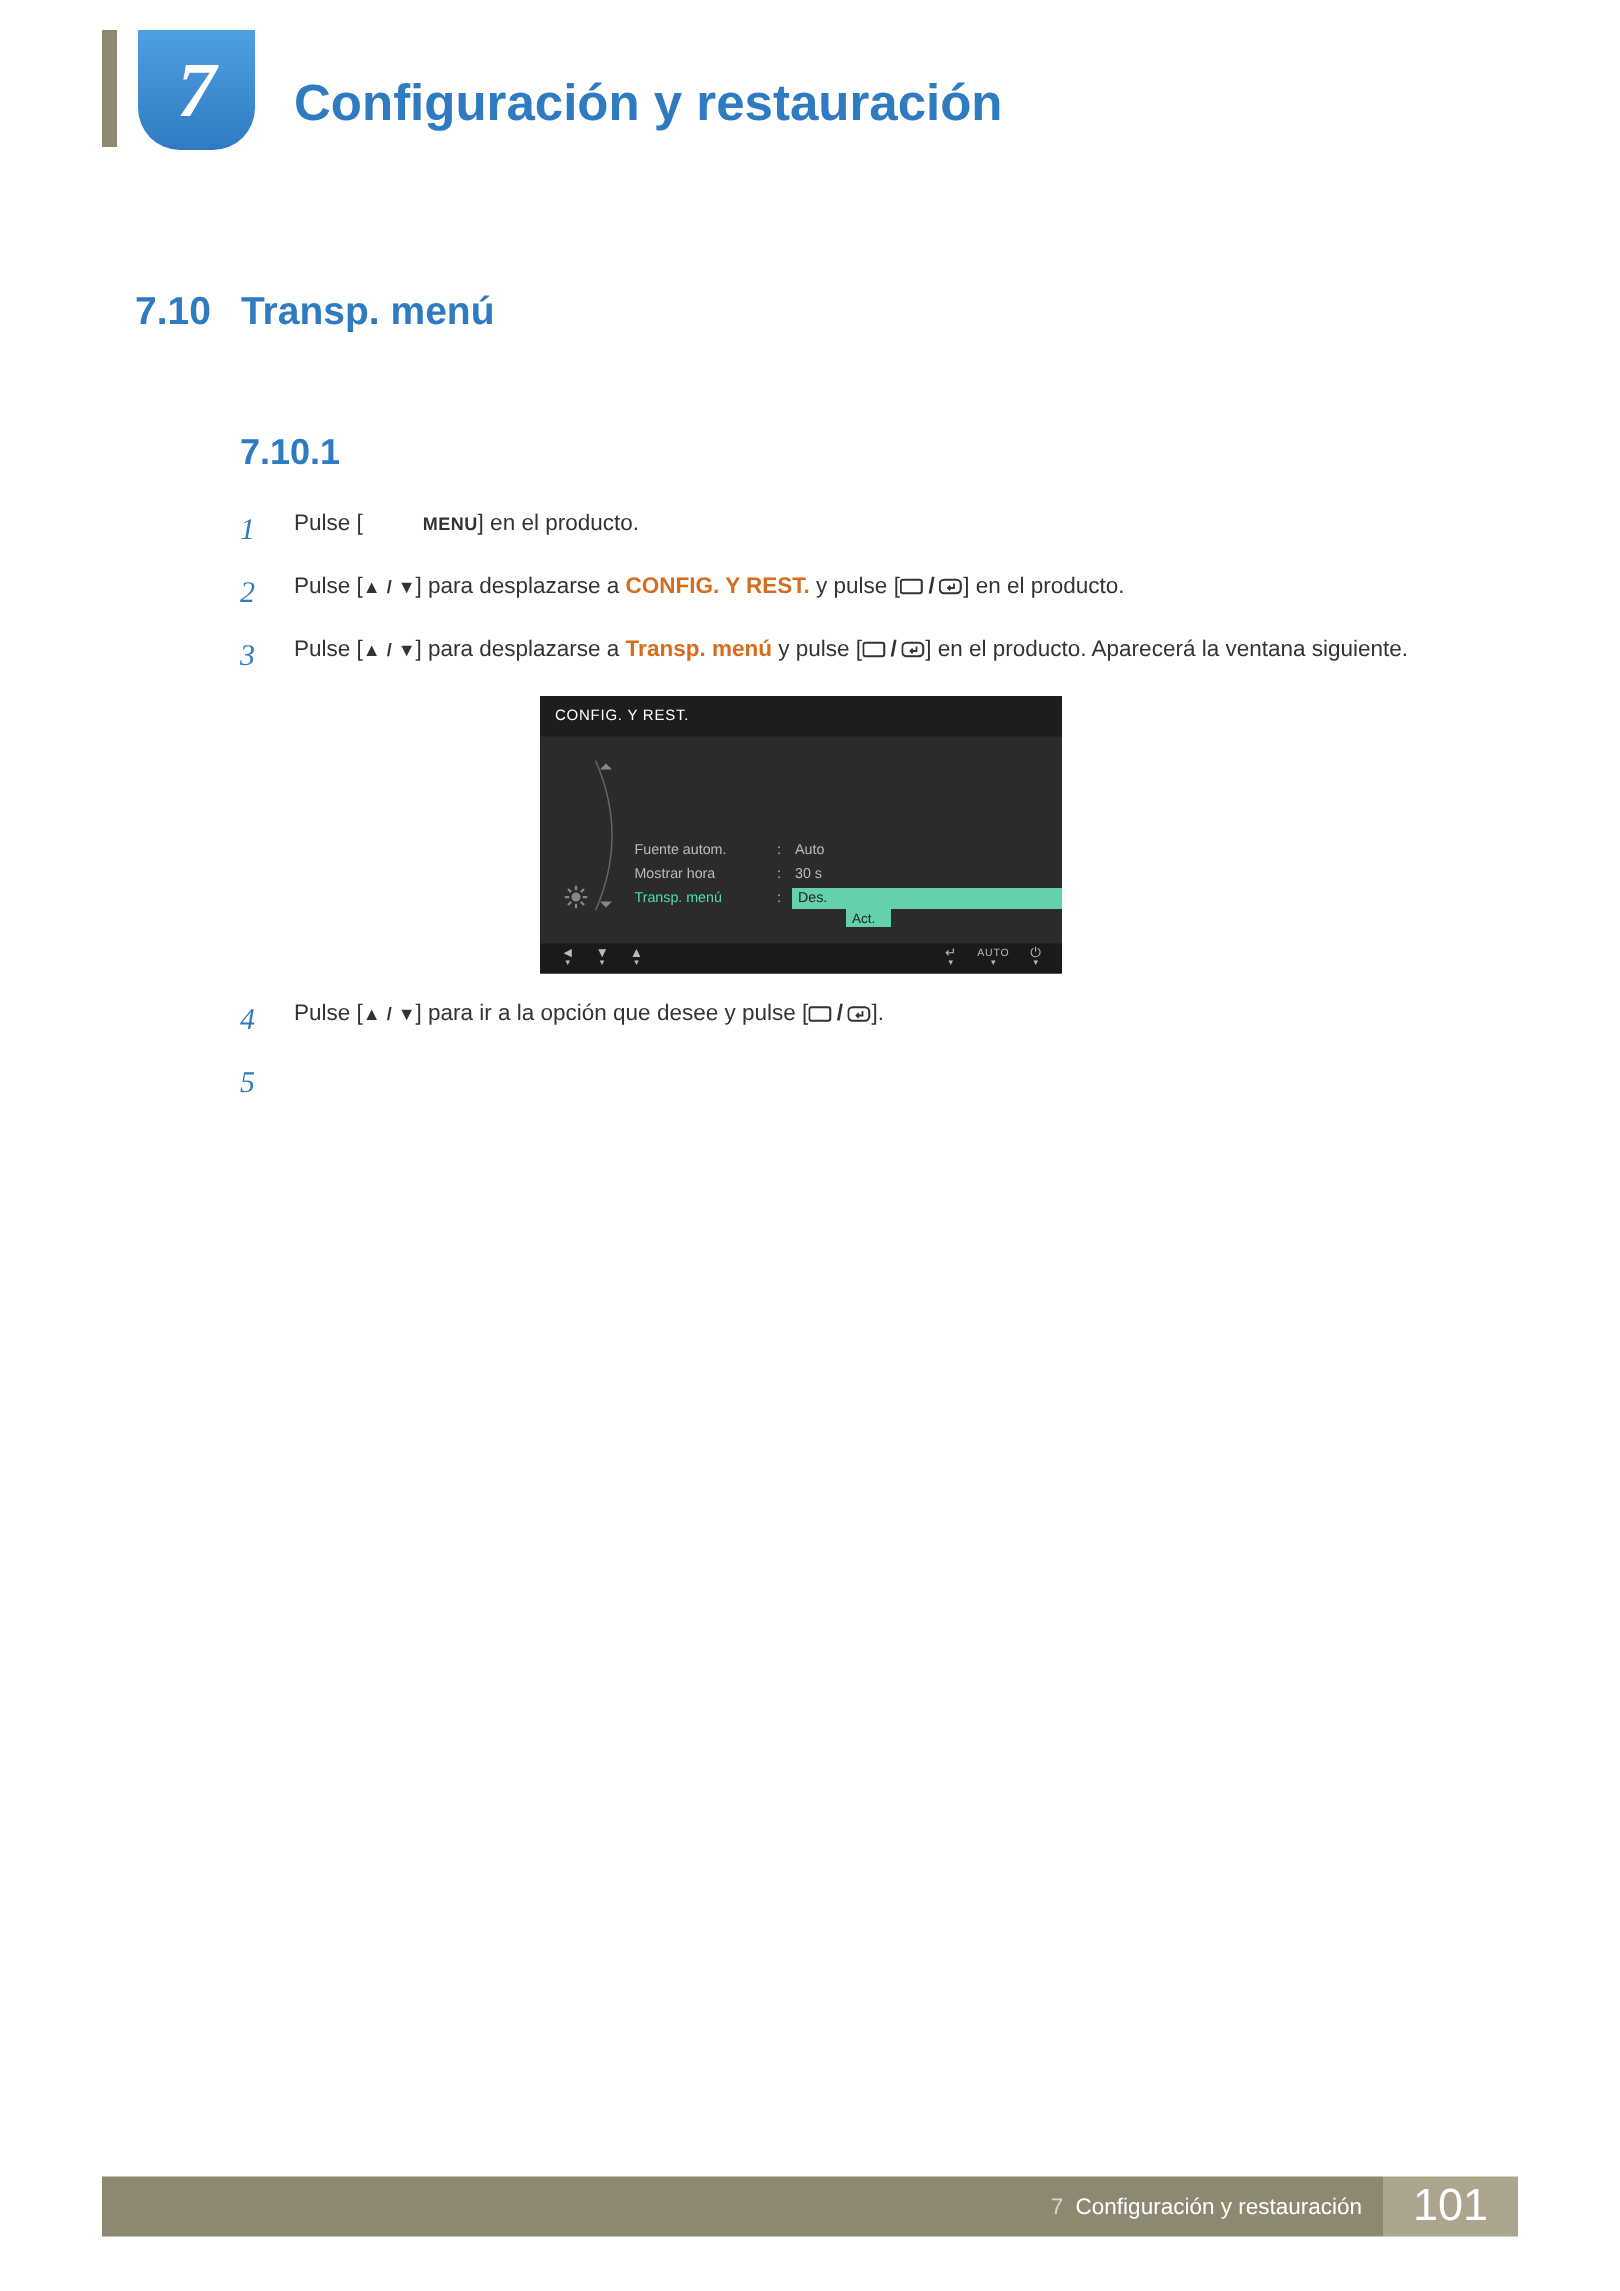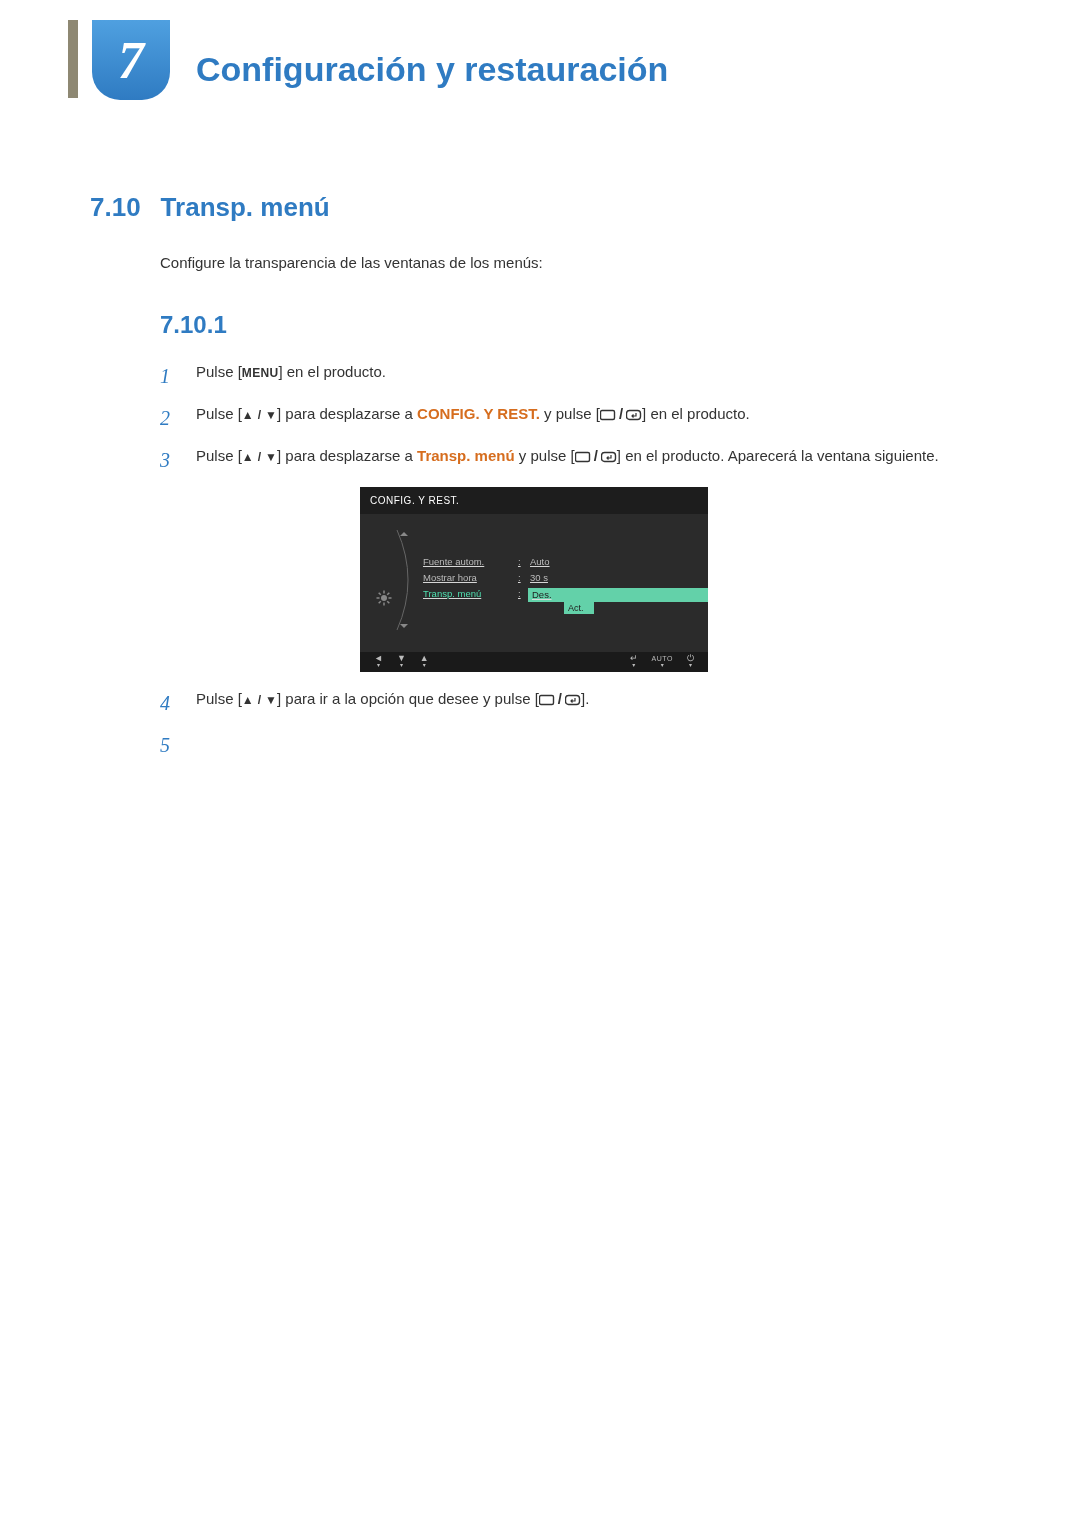--- a/index.html
+++ b/index.html
@@ -115,20 +115,21 @@
   .step-text {
     flex: 1;
     font-size: 15px;
     color: #333;
   }
   .menu-key {
     font-weight: bold;
     font-size: 12px;
     font-family: Arial, sans-serif;
     letter-spacing: 0.3px;
+    padding-left: 40px;
   }
   .orange-bold {
     color: #d66d1e;
     font-weight: bold;
   }
   
   .updown {
     display: inline-flex;
     align-items: center;
     gap: 2px;
@@ -156,25 +157,24 @@
   }
   .osd-title {
     background: #1d1d1d;
     color: #fff;
     font-size: 10px;
     padding: 6px 10px;
     letter-spacing: 0.5px;
   }
   .osd-body {
     display: flex;
-    align-items: center;
+    align-items: flex-end;
     padding: 10px 8px 22px 13px;
     position: relative;
     min-height: 110px;
-    text-decoration: underline;
   }
   .osd-gear {
     width: 18px; height: 18px;
     margin-top: 42px;
     margin-left: 2px;
   }
   .osd-arc {
     width: 32px;
     position: relative;
     margin-top: 6px;
@@ -289,21 +289,20 @@
   </div>
   <div class="chapter-title">Configuración y restauración</div>
 
   <div class="section-row">
     <span class="section-num">7.10</span>
     <span class="section-title">Transp. menú</span>
   </div>
 
   <div class="body-content">
 
-    <p class="intro">Configure la transparencia de las ventanas de los menús:</p>
 
     <div class="subsection-row">
       <span>7.10.1</span>
     </div>
 
     <ol class="steps">
 
       <li>
         <span class="step-num">1</span>
         <span class="step-text">
@@ -440,14 +439,23 @@
       </li>
 
       <li>
         <span class="step-num">5</span>
       </li>
 
     </ol>
 
   </div>
 
+  <div class="footer">
+    <div class="bar">
+      <span>
+        <span class="dim">7</span>
+        <span style="margin-left:4px;">Configuración y restauración</span>
+      </span>
+    </div>
+    <div class="pagenum-box">101</div>
+  </div>
 
 </div>
 
 </body></html>

